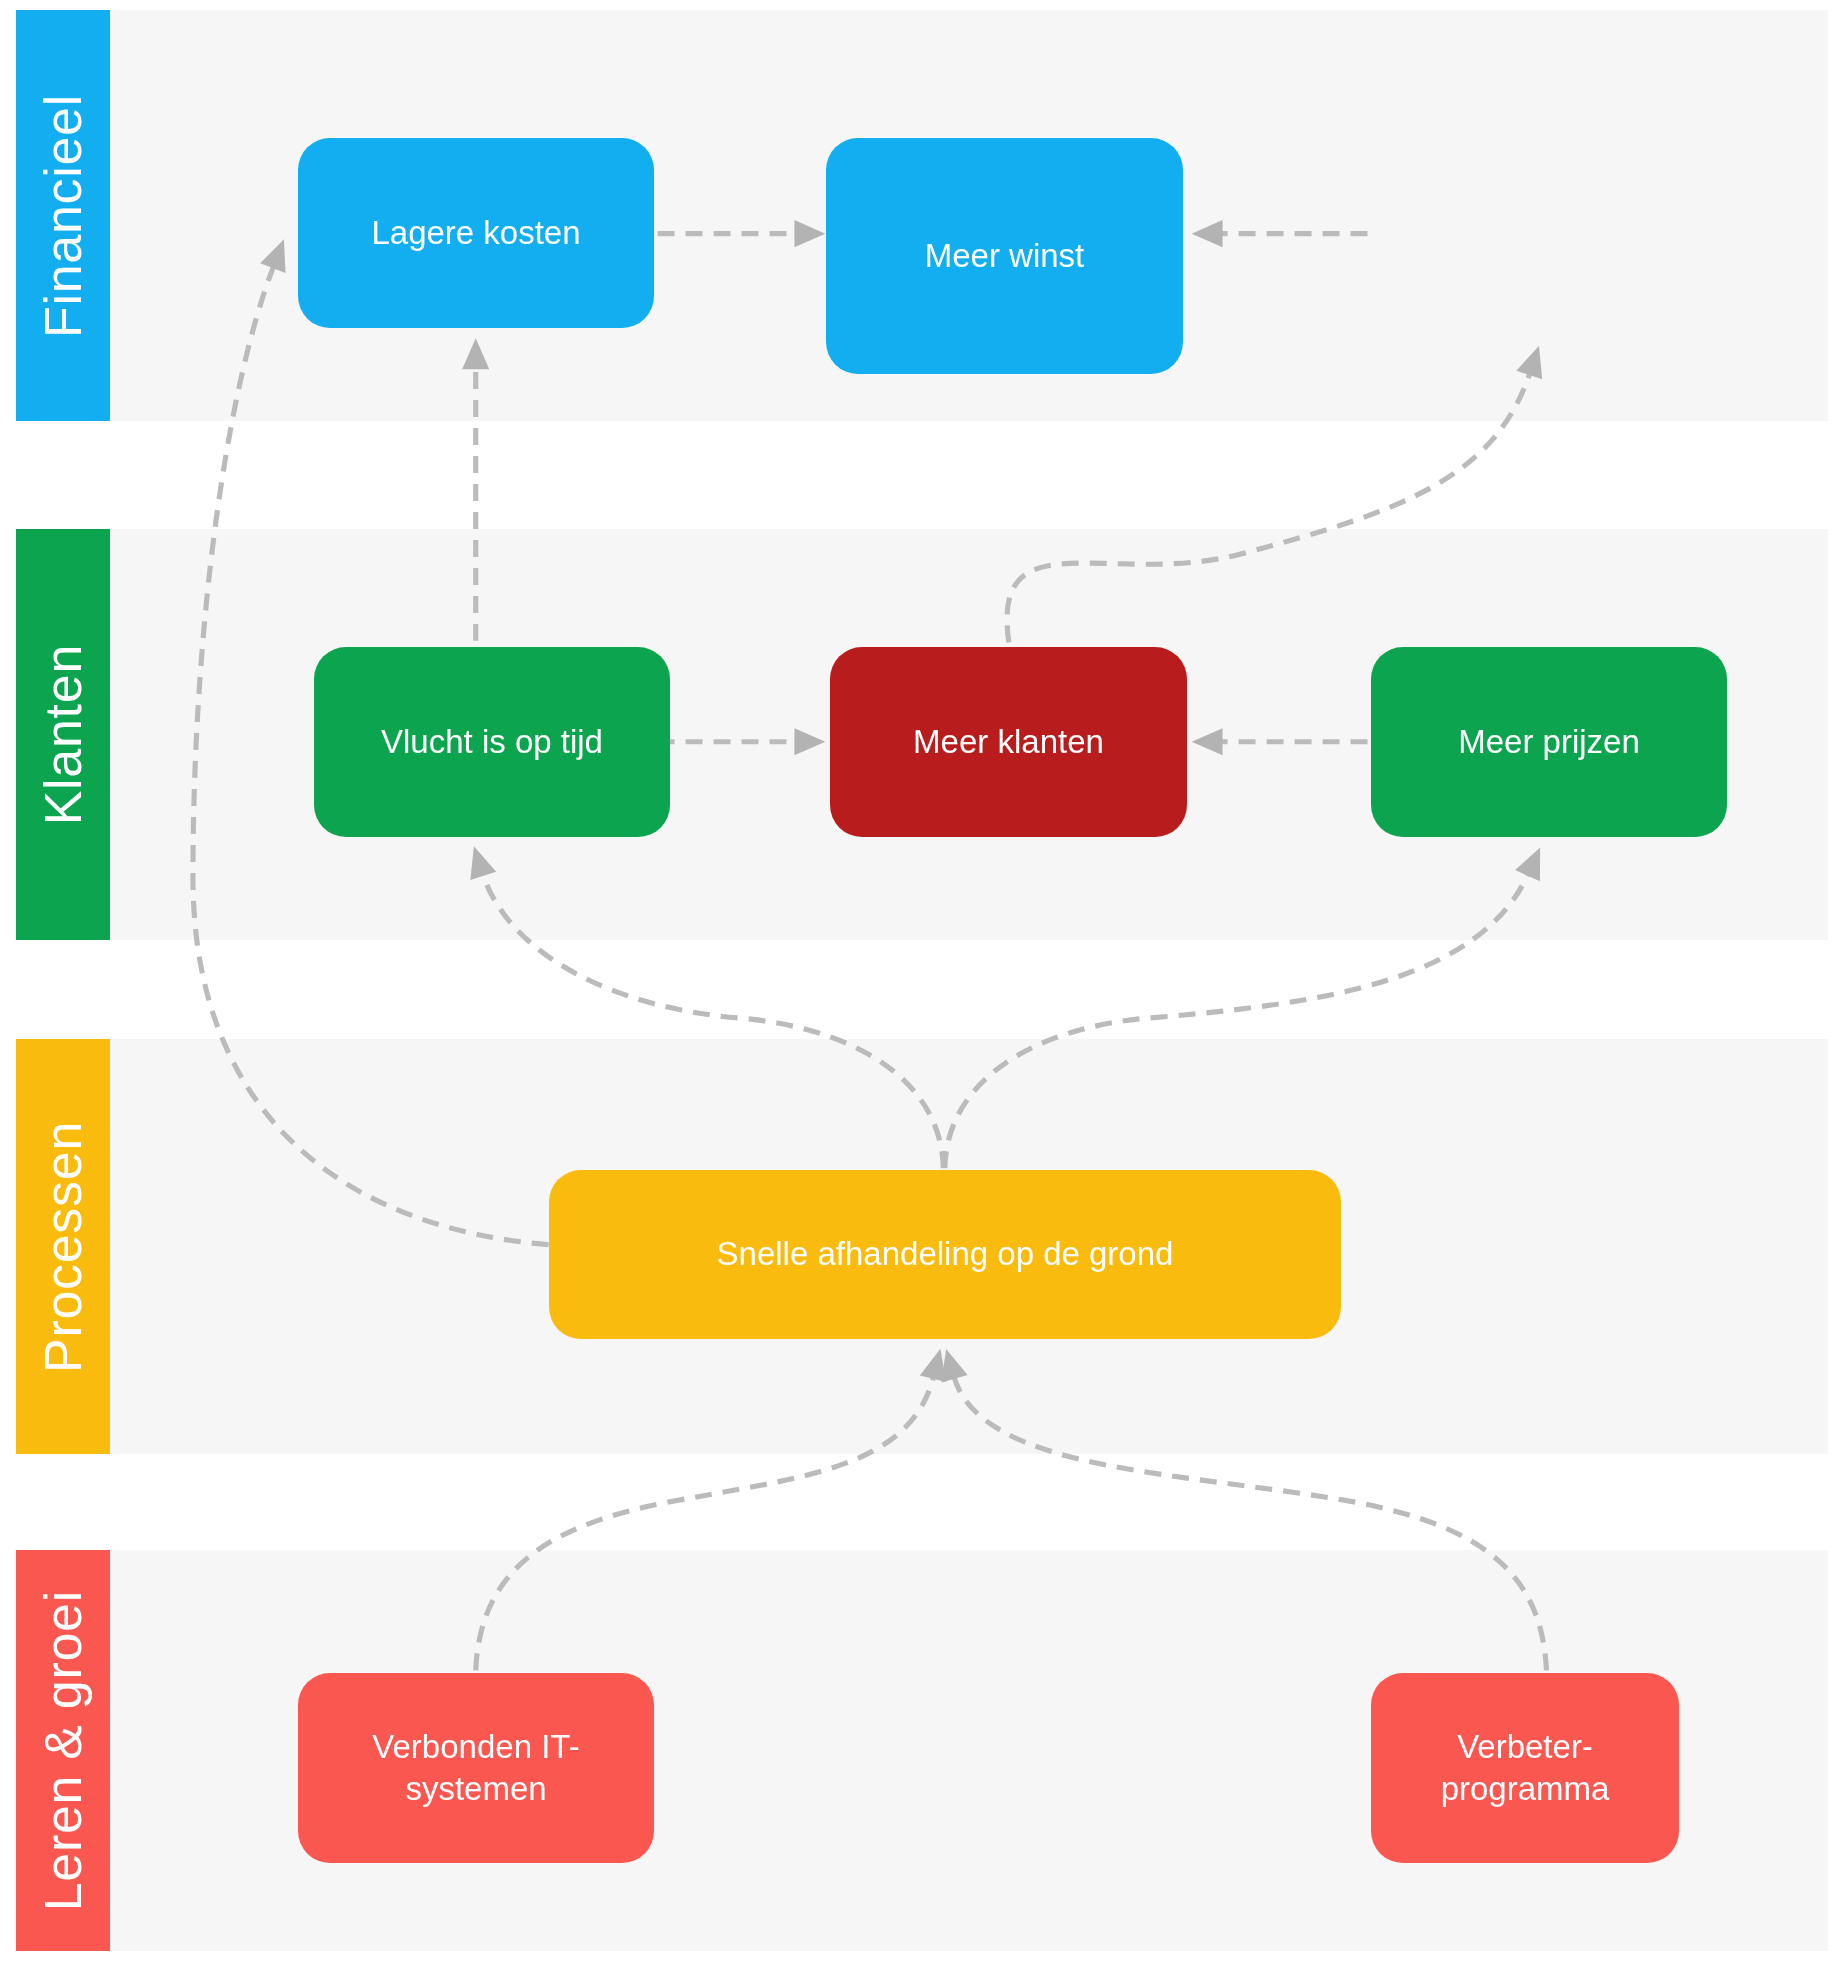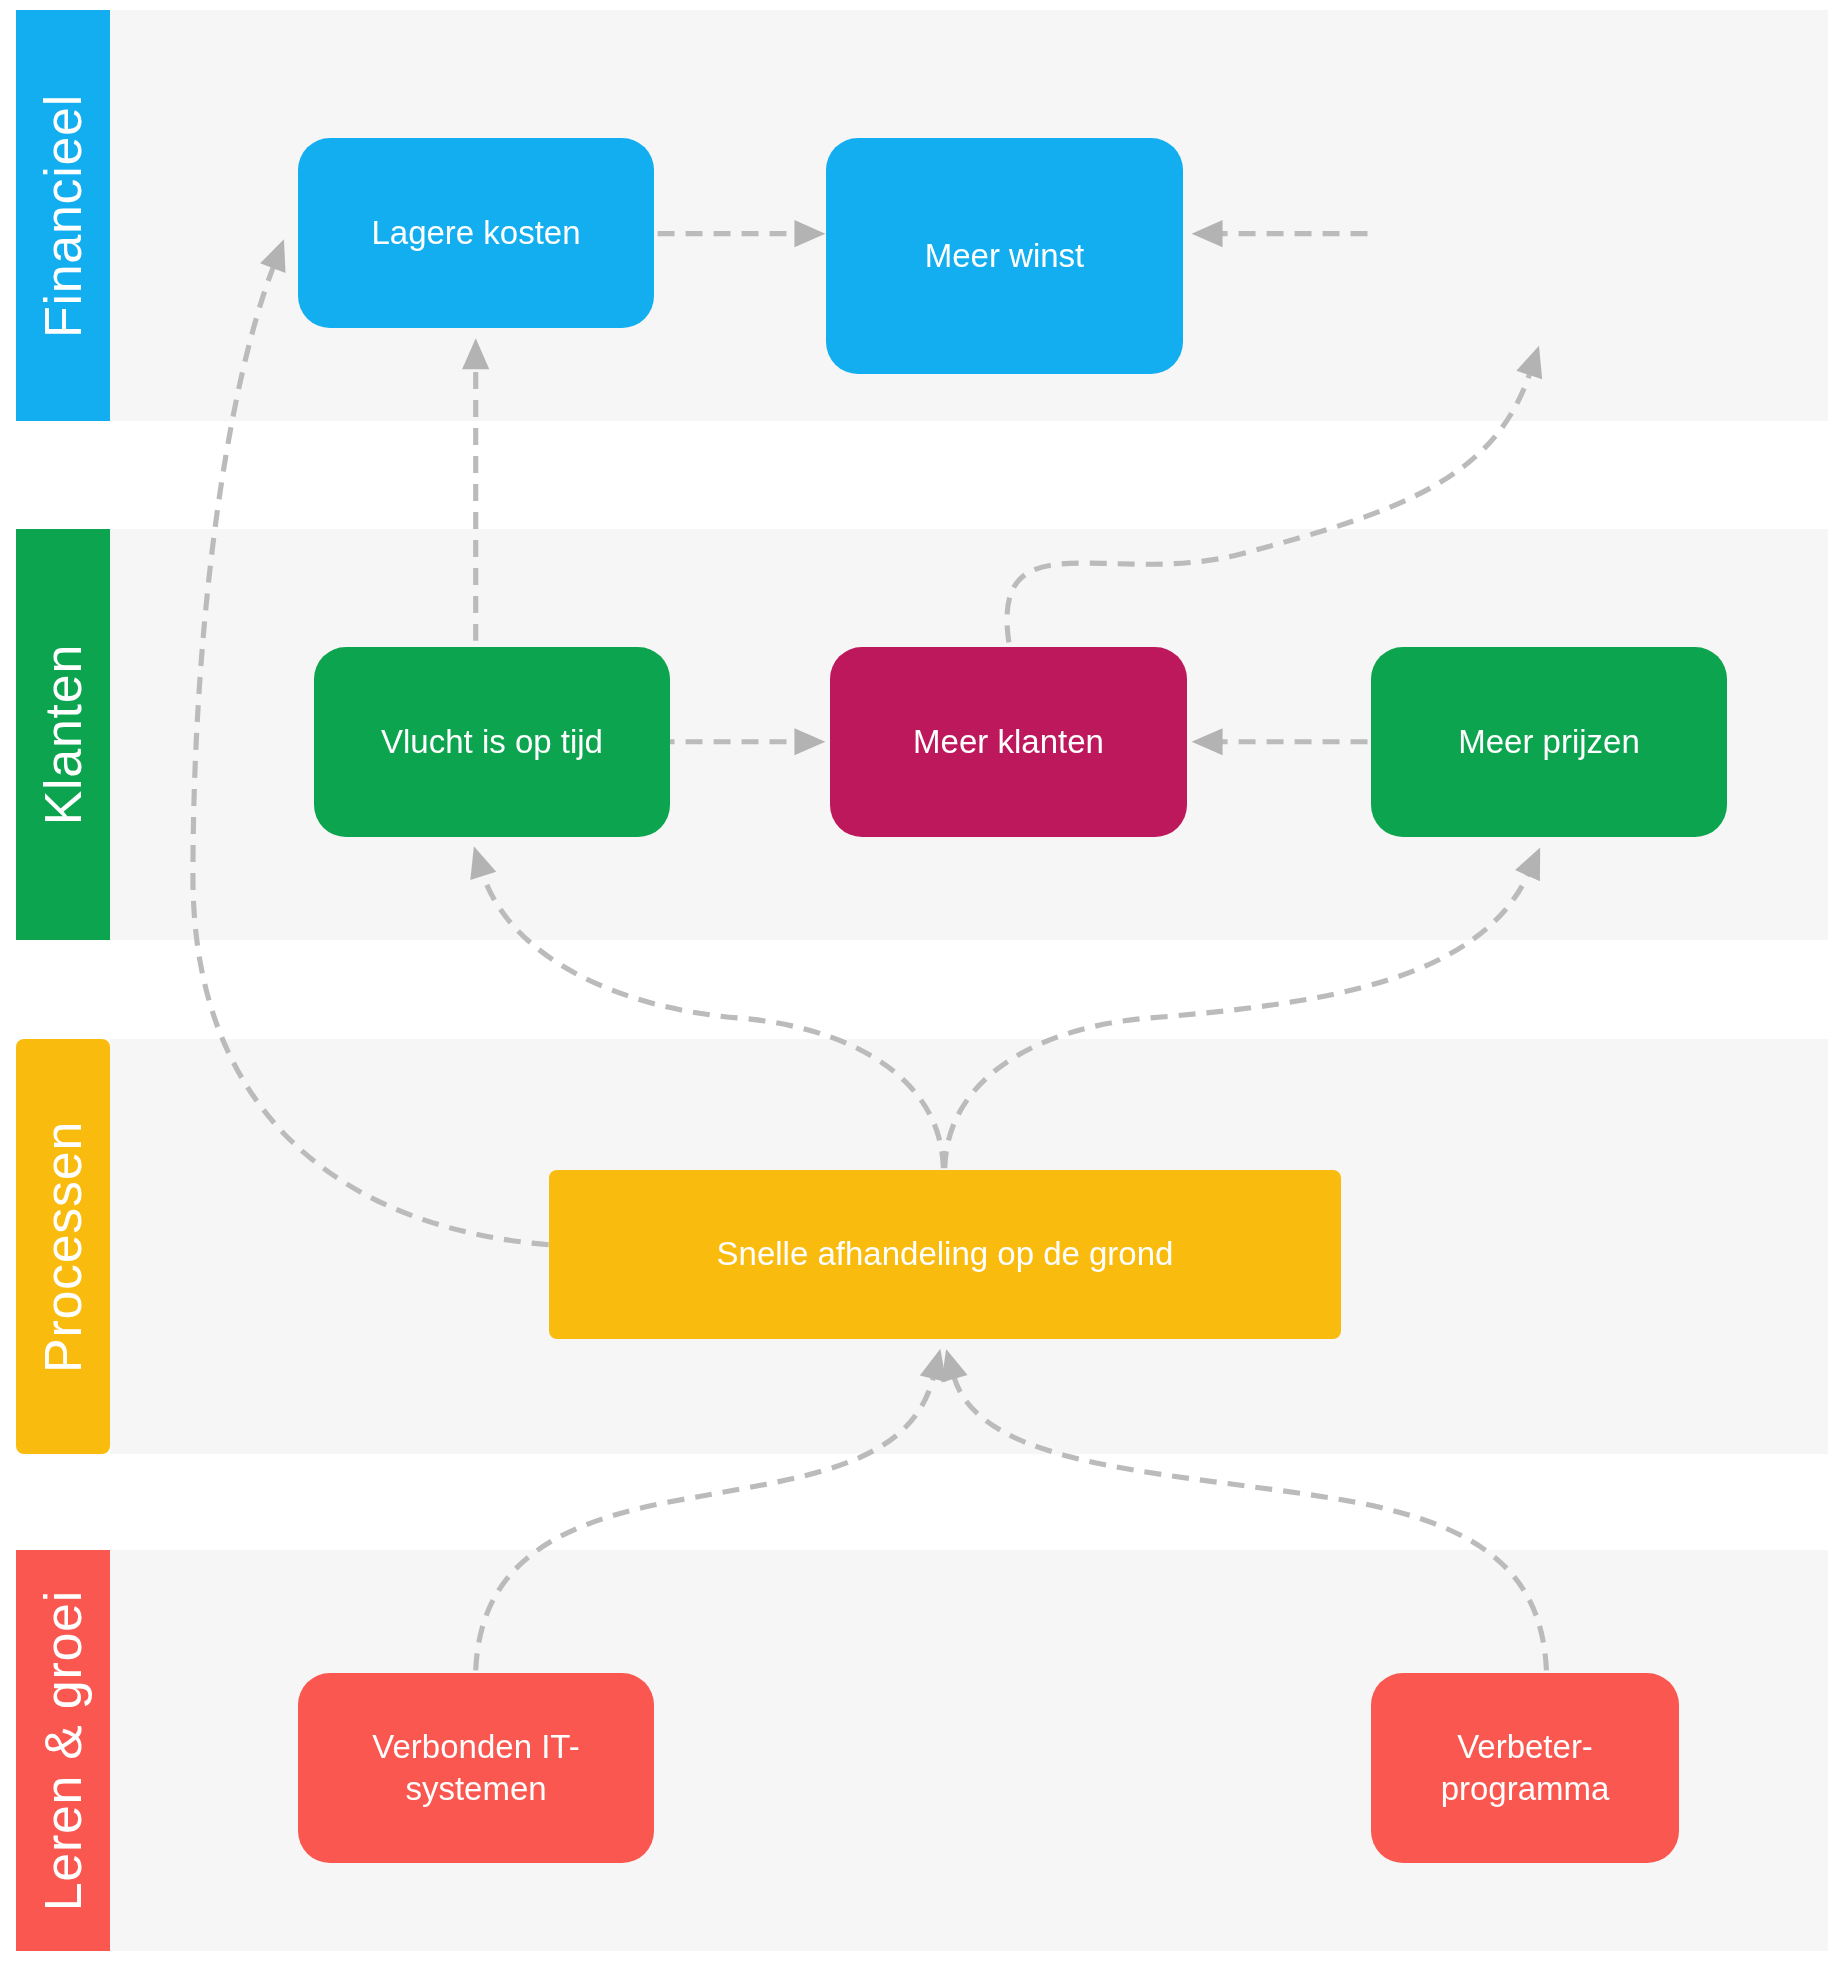--- a/index.html
+++ b/index.html
@@ -46,21 +46,21 @@
     padding: 0 25px;
     box-sizing: border-box;
   }
   .band1 { top: 10.3px;   height: 411px; }
   .band2 { top: 529px;  height: 411px; }
   .band3 { top: 1039px; height: 415px; }
   .band4 { top: 1550px; height: 401px; }
 
   .c-blue   { background: var(--blue,   #12AEEF); }
   .c-green  { background: var(--green,  #0CA44E); }
-  .c-yellow { background: var(--yellow, #FABB0F); border-radius: 8px; }
+  .c-yellow { background: var(--yellow, #FABB0F); }
   .c-red    { background: var(--red,    #F9574F); }
 
   .n-lagere-kosten { left: 298px;  top: 138px;  width: 356px;  height: 190px; }
   .n-meer-winst    { left: 826px; top: 138px;  width: 357px;  height: 236px; }
   .n-hogere-omzet  { left: 1371px; top: 138px;  width: 356px;  height: 190px; }
   .n-vlucht        { left: 314px;  top: 647px;  width: 356px;  height: 190px; }
   .n-meer-klanten  { left: 830px; top: 647px;  width: 357px;  height: 190px; }
   .n-lage-prijzen  { left: 1371px; top: 647px;  width: 356px;  height: 190px; }
   .n-snelle        { left: 549px;  top: 1170px; width: 792px; height: 169px; }
   .n-verbonden-it  { left: 298px;  top: 1673px; width: 356px;  height: 190px; }
@@ -125,21 +125,21 @@
 
   <div class="node c-blue n-lagere-kosten" style="background-color: rgb(18, 174, 239);">
     <span>Lagere kosten</span>
   </div>
   <div class="node c-blue n-meer-winst" style="background-color: rgb(18, 174, 239);">
     <span>Meer winst</span>
   </div>
   <div class="node c-green n-vlucht" style="background-color: rgb(12, 164, 78);">
     <span>Vlucht is op tijd</span>
   </div>
-  <div class="node c-green n-meer-klanten" style="background-color: #be185d;">
+  <div class="node c-green n-meer-klanten" style="background-color: #b91c1c;">
     <span>Meer klanten</span>
   </div>
   <div class="node c-green n-lage-prijzen" style="background-color: rgb(12, 164, 78);">
     <span>Meer prijzen</span>
   </div>
   <div class="node c-yellow n-snelle" style="background-color: rgb(250, 187, 15);">
     <span>Snelle afhandeling op de grond</span>
   </div>
   <div class="node c-red n-verbonden-it" style="background-color: rgb(249, 87, 79);">
     <span>Verbonden IT-systemen</span>

